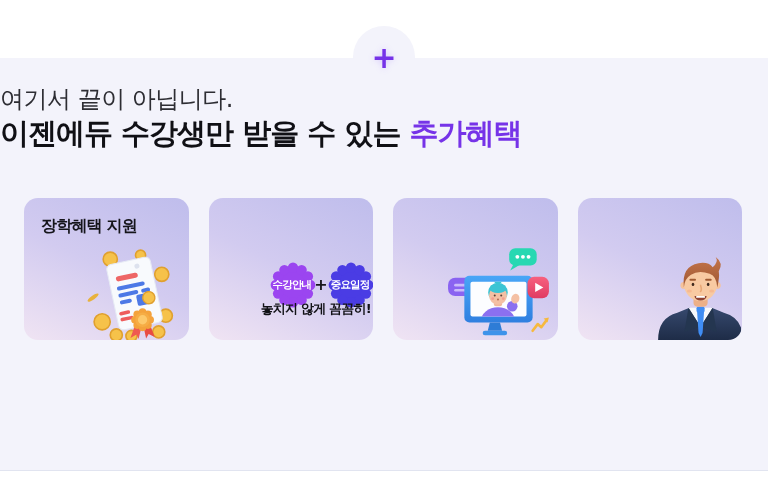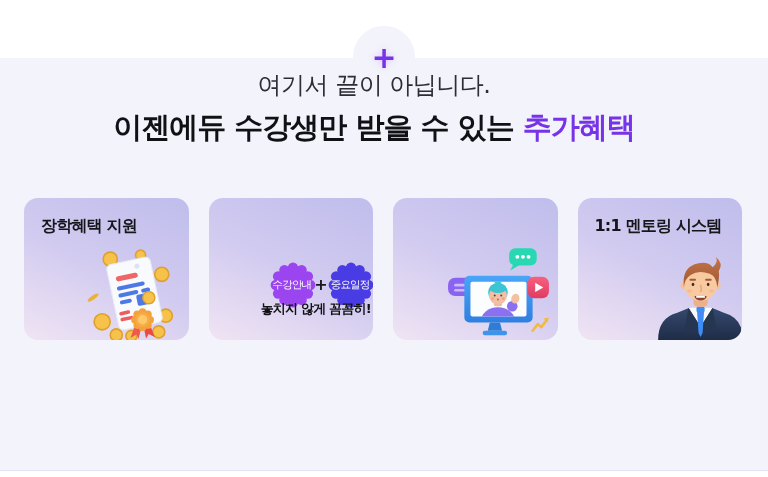--- a/index.html
+++ b/index.html
@@ -22,23 +22,23 @@
   }
   .plus-circle{
     position:absolute;left:353px;top:26px;width:62px;height:62px;
     border-radius:50%;background:var(--section-bg);
     display:flex;align-items:center;justify-content:center;
   }
   .plus-glyph{
     color:var(--accent);font-size:30px;font-weight:800;line-height:1;
     margin-top:2px;text-shadow:0 0 6px rgba(160,120,255,.35);
   }
-  .heading{position:absolute;left:0;top:72px;width:748px;text-align:center;}
+  .heading{position:absolute;left:0;top:86px;width:748px;text-align:left;}
   .h1{font-size:24px;line-height:27px;color:#2d2d33;font-weight:500;letter-spacing:-0.5px;}
-  .h2{font-size:29px;line-height:33px;color:#101015;font-weight:800;letter-spacing:-1px;margin-top:12px;}
+  .h2{font-size:29px;line-height:33px;color:#101015;font-weight:800;letter-spacing:-1px;margin-top:4px;}
   .h2 .accent{color:var(--accent);}
   .cards{
     position:absolute;left:24px;top:198px;width:718px;height:136px;
     display:flex;gap:20px;border-radius:20px;
   }
   .card{
     position:relative;flex:1;height:142px;border-radius:14px;overflow:hidden;
     background:linear-gradient(205deg,#bfbdec 0%,#d2cbf0 50%,#f0e4f3 100%);
   }
   .card-title{
@@ -52,21 +52,21 @@
   .badges{
     position:absolute;left:61px;top:64px;width:103px;height:46px;
     display:flex;align-items:center;justify-content:space-between;
   }
   .badge{position:relative;width:46px;height:46px;}
   .badge svg{position:absolute;inset:0;width:46px;height:46px;}
   .badge.left svg{color:var(--badge-purple);}
   .badge.right svg{color:var(--badge-indigo);}
   .badge-label{
     position:absolute;inset:0;display:flex;align-items:center;justify-content:center;
-    color:#ffffff;font-size:10.5px;font-weight:400;letter-spacing:-0.8px;white-space:nowrap;
+    color:#ffffff;font-size:10.5px;font-weight:700;letter-spacing:-0.8px;white-space:nowrap;
   }
   .badge-plus{font-size:16px;font-weight:900;color:#17171c;line-height:1;}
   .caption{
     position:absolute;left:25px;top:102px;width:100%;text-align:center;
     font-size:13px;font-weight:700;color:#111116;letter-spacing:-0.8px;white-space:nowrap;
   }
   .defs-hidden{position:absolute;width:0;height:0;overflow:hidden;}
 </style>
 </head>
 <body>
@@ -220,21 +220,20 @@
         <circle cx="75.5" cy="12.5" r="1.9" fill="#ffffff"></circle>
         <circle cx="81" cy="12.5" r="1.9" fill="#ffffff"></circle>
         <rect x="80" y="32" width="21" height="21" rx="6.5" fill="url(#playGrad)"></rect>
         <path d="M87.5,38 L87.5,47 L95.5,42.5 Z" fill="#ffffff"></path>
         <path d="M85,85 L90,78.5 L93.5,81.5 L98.5,74.8" stroke="#f6b93f" stroke-width="2.6" fill="none" stroke-linecap="round" stroke-linejoin="round"></path>
         <polygon points="101,72 95.8,72.9 99.6,77 " fill="#f6b93f"></polygon>
       </svg>
     </div>
 
     <div class="card">
-      <div class="card-title">1:1 멘토링 시스템</div>
       <svg class="illus mentor" viewBox="0 0 92 92">
         <path d="M10,92 Q10,70 29,65 L41,60 Q52,67 63,60 L75,65 Q94,70 94,92 Z" fill="url(#suitGrad)"></path>
         <polygon points="40,60 52,79 64,60" fill="#f7f9fc"></polygon>
         <path d="M40,60 L52,79 L36,84 Z" fill="#243650"></path>
         <path d="M64,60 L52,79 L68,84 Z" fill="#243650"></path>
         <polygon points="48.5,63 55.5,63 54,85 52,89 50,85" fill="#3f8df4"></polygon>
         <rect x="48" y="59" width="8" height="5.5" rx="1.5" fill="#3f8df4"></rect>
         <rect x="45" y="45" width="14" height="14" rx="4" fill="#edb088"></rect>
         <circle cx="35.5" cy="38" r="3.4" fill="#f5c29b"></circle>
         <circle cx="68.5" cy="38" r="3.4" fill="#f5c29b"></circle>

